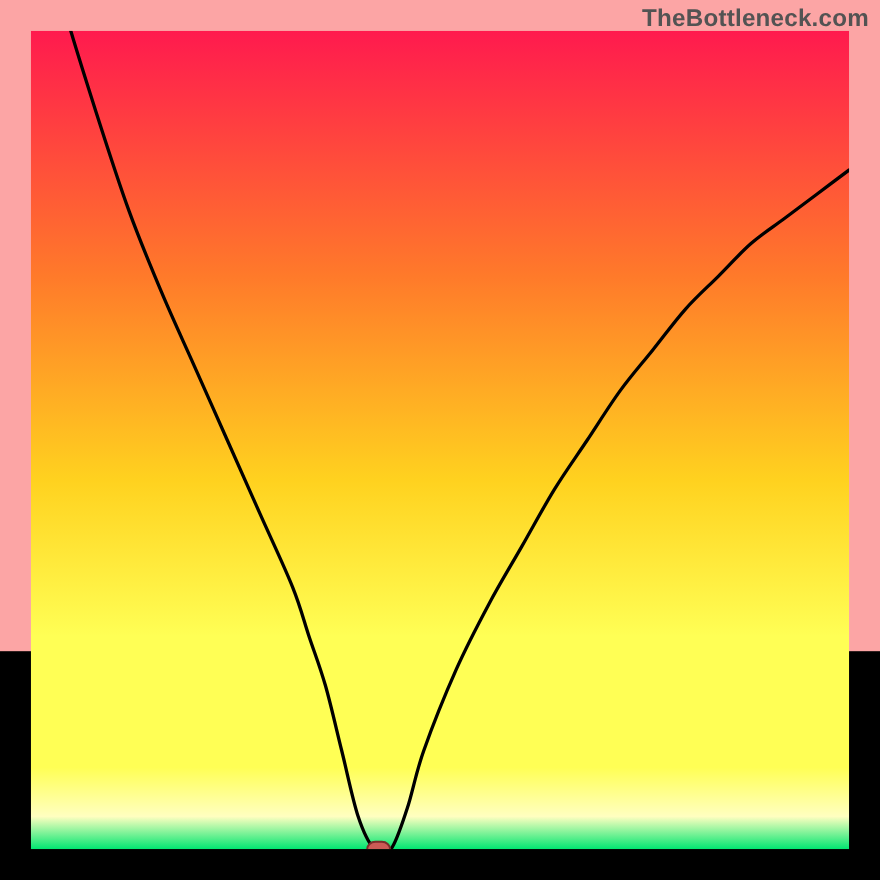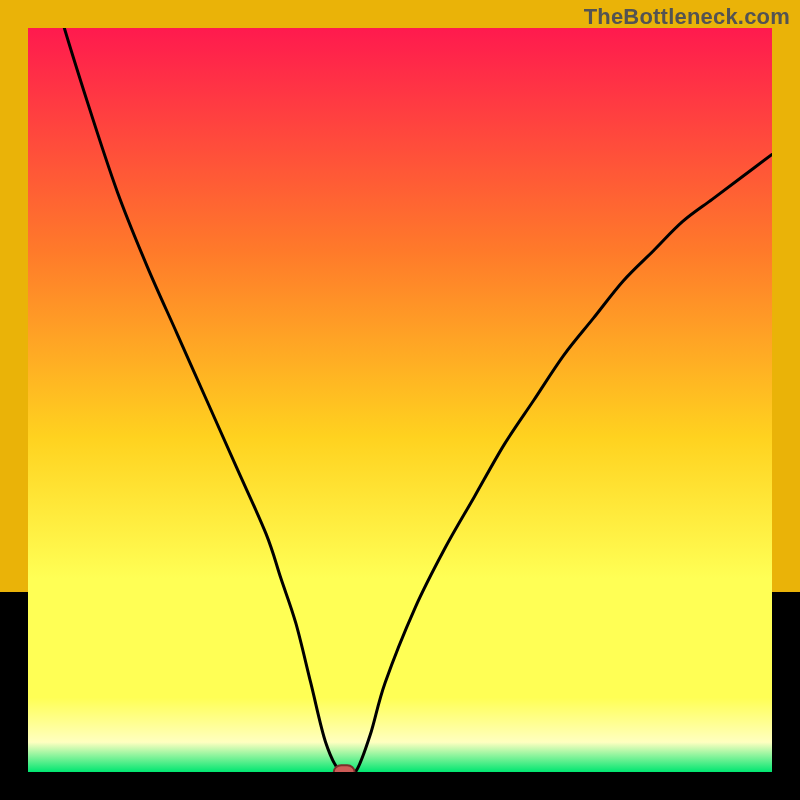--- a/index.html
+++ b/index.html
@@ -10,21 +10,21 @@
     overflow: hidden;
     background: #000;
     font-family: Arial, Helvetica, sans-serif;
   }
   .frame {
     position: absolute;
     left: 0;
     top: 0;
     width: 800px;
     height: 592px;
-    background: #eab308;
+    background: #fca5a5;
   }
   .plot {
     position: absolute;
     left: 28px;
     top: 28px;
     width: 744px;
     height: 744px;
   }
   .watermark {
     position: absolute;

